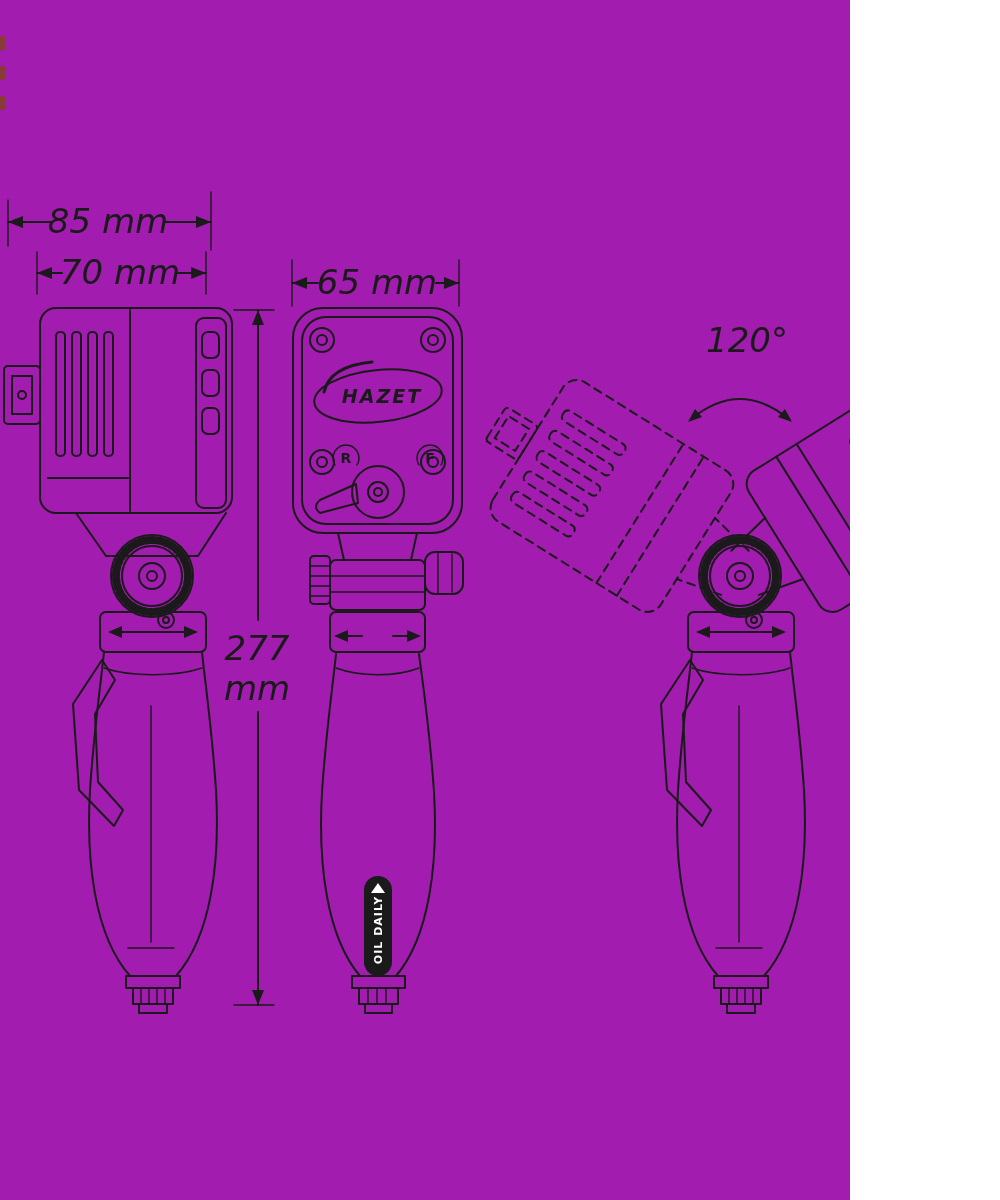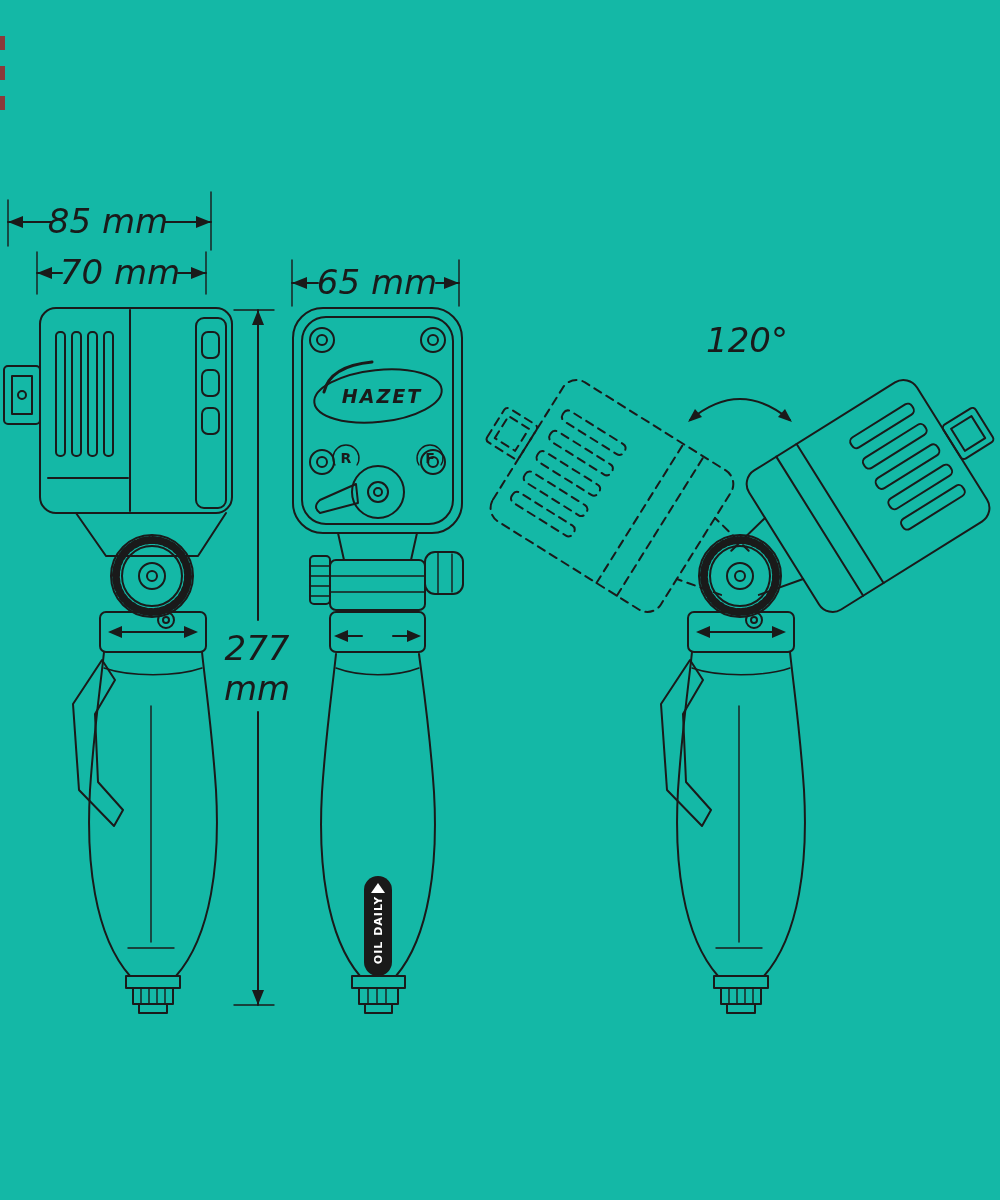--- a/index.html
+++ b/index.html
@@ -1,16 +1,16 @@
 <!DOCTYPE html>
 <html><head>
 <meta charset="utf-8">
 <style>
   html,body{margin:0;padding:0;background:#ffffff;}
-  .canvas{position:relative;width:1000px;height:1200px;background:#14b8a6;overflow:hidden;}
+  .canvas{position:relative;width:850px;height:1200px;background:#a21caf;overflow:hidden;}
   svg{display:block;}
   svg *{vector-effect:none;}
   .ln{stroke:#1a1a1a;fill:none;stroke-width:2;stroke-linecap:round;stroke-linejoin:round;}
   .thin{stroke-width:1.4;}
   .thick{stroke-width:3;}
   .arw{fill:#1a1a1a;stroke:none;}
   text{font-family:"DejaVu Sans",sans-serif;fill:#1a1a1a;stroke:none;}
   .dim{font-style:italic;font-size:34px;}
   .brand{font-style:italic;font-weight:bold;font-size:19px;letter-spacing:2px;}
   .marking{font-weight:bold;font-size:14px;}

